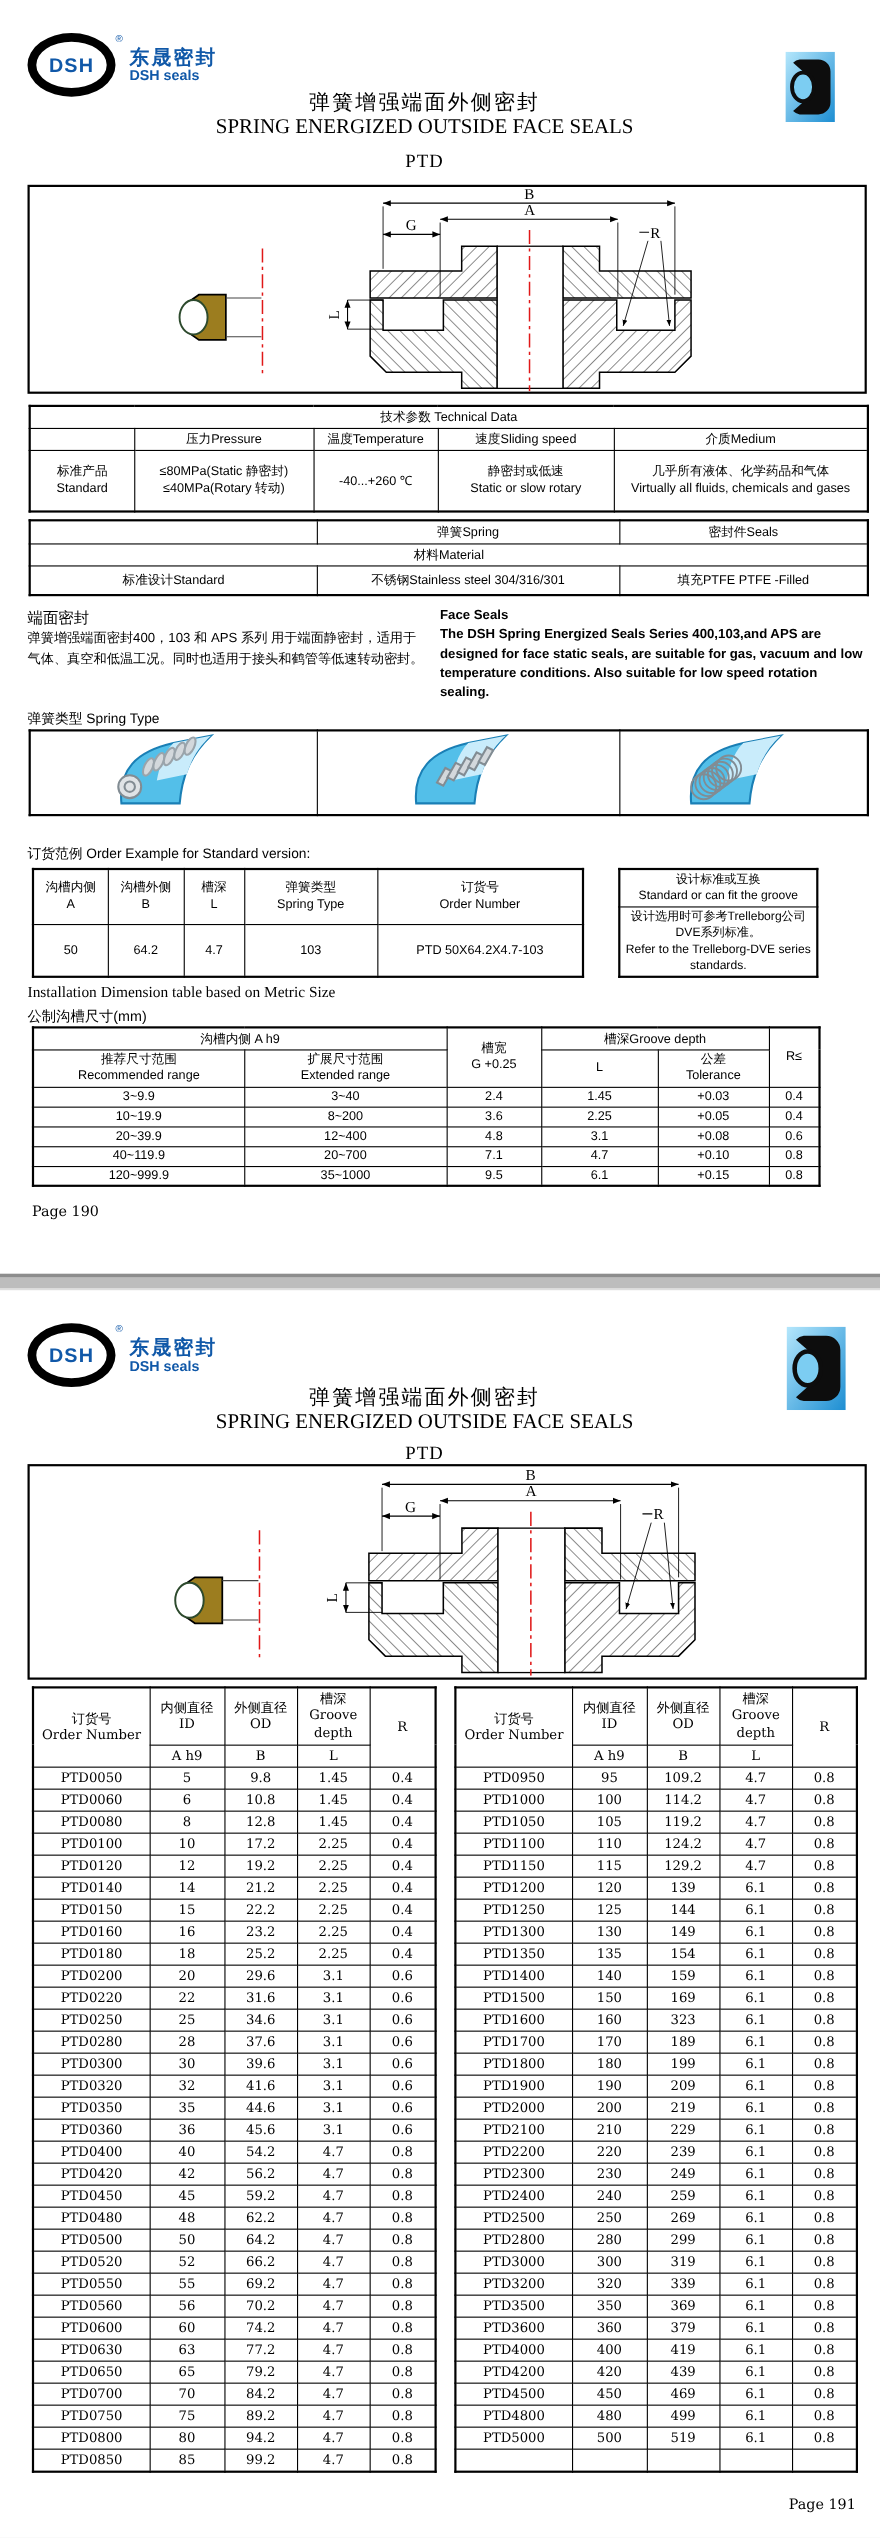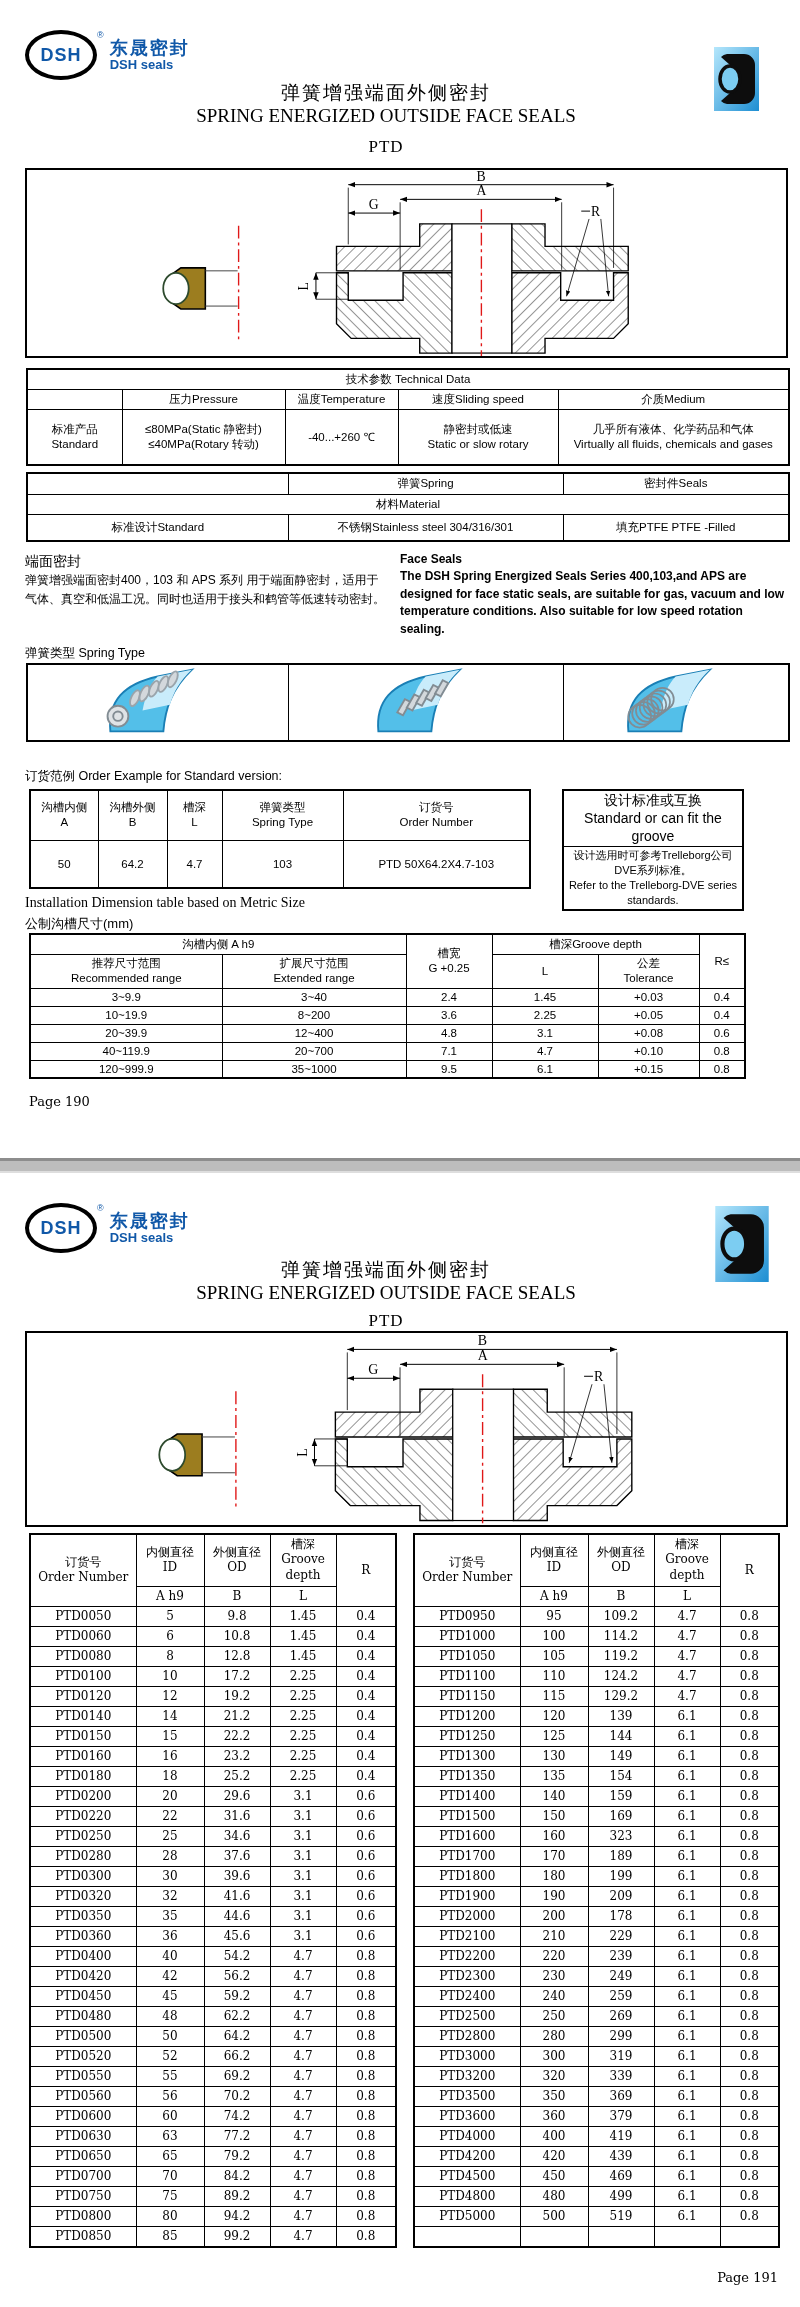--- a/index.html
+++ b/index.html
@@ -7,21 +7,21 @@
           font-family:"Liberation Sans",sans-serif;color:#000;}
   .page{position:absolute;left:0;width:800px;background:#fff;overflow:hidden;}
   #page1{top:0;height:1158px;}
   .page-sep{position:absolute;left:0;top:1158px;width:800px;height:15px;
             background:#bdbdbd;border-top:3px solid #8d8d8d;border-bottom:2px solid #dedede;box-sizing:border-box;}
   #page2{top:1173px;height:1134px;}
   .abs{position:absolute;}
   .ctr{left:0;width:772px;text-align:center;}
   
   .logo{display:flex;align-items:center;gap:6px;}
-  .logo-oval{width:64px;height:42px;border:4px solid #000000;border-radius:50%;
+  .logo-oval{width:64px;height:42px;border:8px solid #000000;border-radius:50%;
              display:flex;align-items:center;justify-content:center;
              color:#1058a8;font-weight:bold;font-size:18px;letter-spacing:1px;}
   .logo-reg{color:#1058a8;font-size:9px;align-self:flex-start;margin-left:-6px;}
   .logo-txt{line-height:1.05;color:#1058a8;}
   .logo-cn{font-size:18px;font-weight:bold;letter-spacing:2px;}
   .logo-en{font-size:13px;font-weight:bold;}
   
   .title-cn{font-size:19px;font-family:"DejaVu Serif",serif;letter-spacing:2px;}
   .title-en{font-size:19px;font-family:"Liberation Serif","DejaVu Serif",serif;}
   .title-md{font-size:17px;font-family:"Liberation Serif","DejaVu Serif",serif;letter-spacing:1px;}
@@ -294,21 +294,21 @@
         <td>64.2</td>
         <td>4.7</td>
         <td>103</td>
         <td>PTD 50X64.2X4.7-103</td>
       </tr>
     </tbody>
       </table>
     <table class="abs t2" style="left:562px;top:789px;width:182px;">
       <tbody>
           <tr style="height:34px">
-            <td class="pre" style="font-size:14px">设计标准或互换
+            <td class="pre" style="font-size:11px">设计标准或互换
 Standard or can fit the groove</td>
           </tr>
       <tr style="height:64px">
             <td style="font-size:11px;line-height:1.35">
         <span>设计选用时可参考Trelleborg公司DVE系列标准。</span><br>
         <span>Refer to the Trelleborg-DVE series standards.</span>
       </td>
           </tr>
     </tbody>
       </table>
@@ -799,21 +799,21 @@
           <tr>
             <td>PTD1900</td>
             <td>190</td>
             <td>209</td>
             <td>6.1</td>
             <td>0.8</td>
           </tr>
           <tr>
             <td>PTD2000</td>
             <td>200</td>
-            <td>178</td>
+            <td>219</td>
             <td>6.1</td>
             <td>0.8</td>
           </tr>
           <tr>
             <td>PTD2100</td>
             <td>210</td>
             <td>229</td>
             <td>6.1</td>
             <td>0.8</td>
           </tr>

